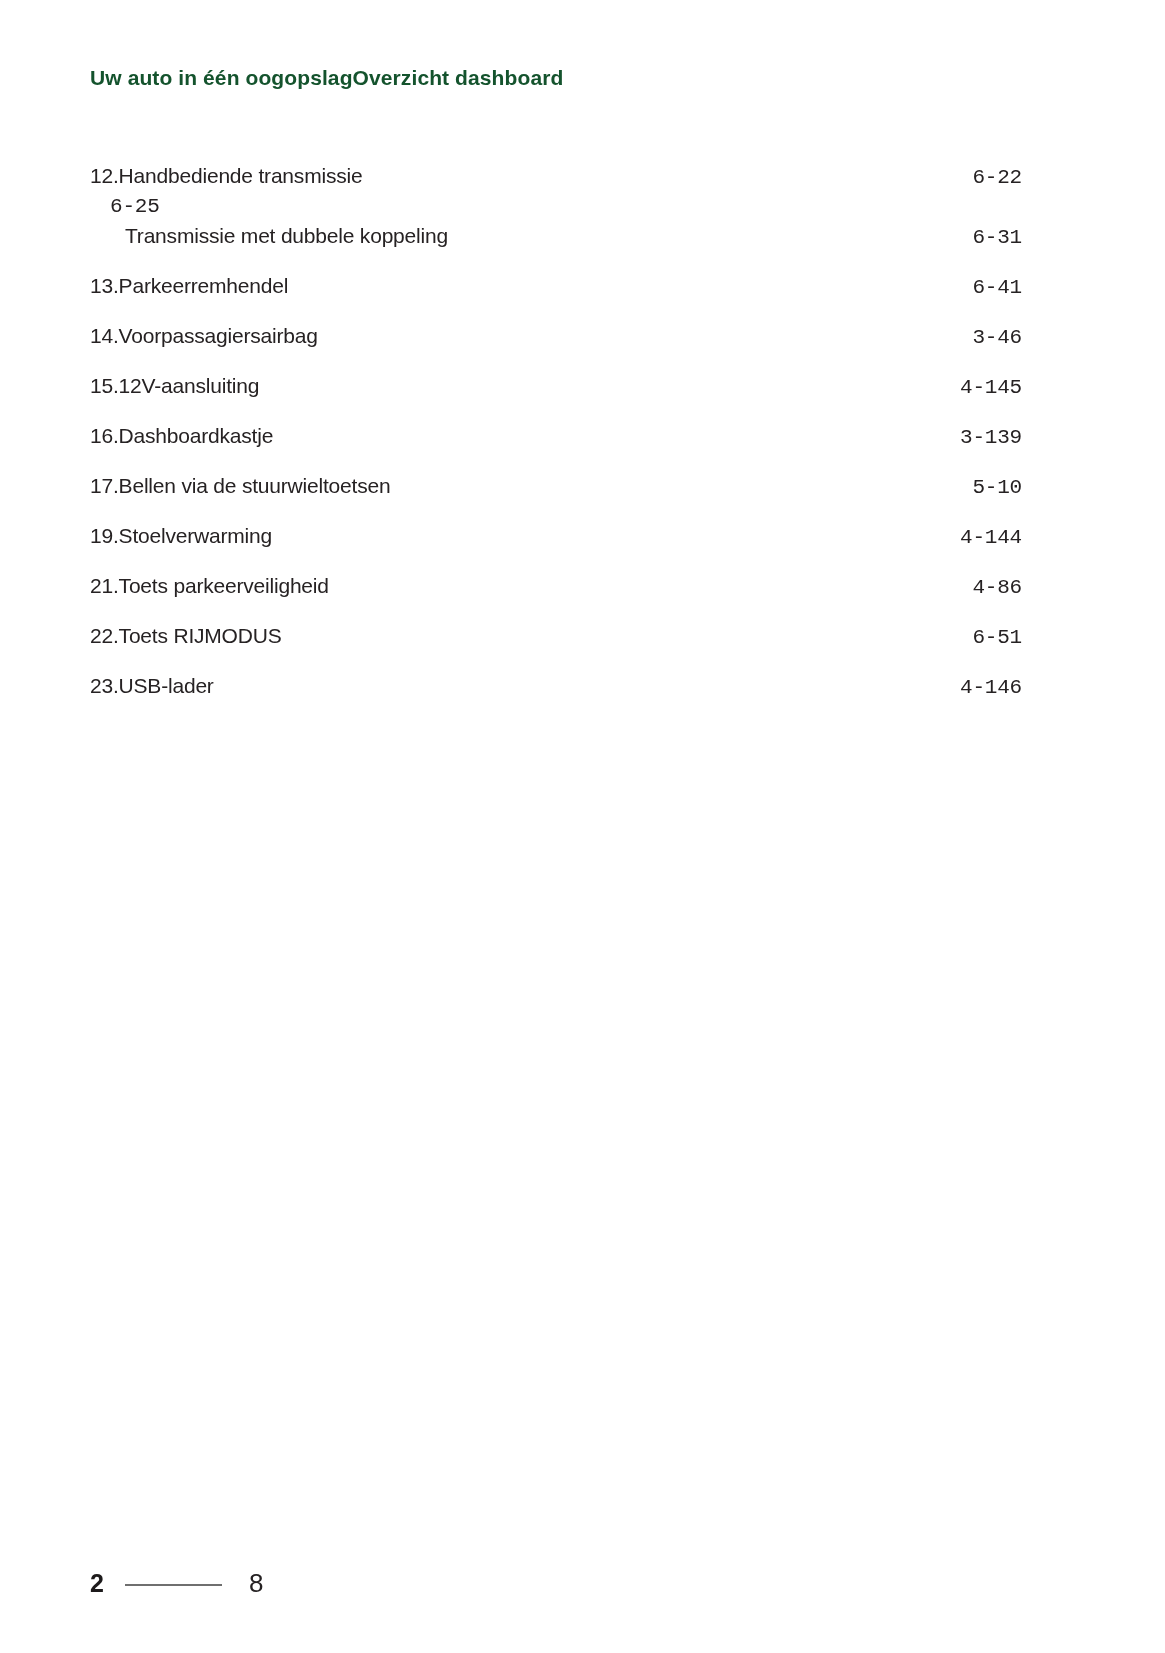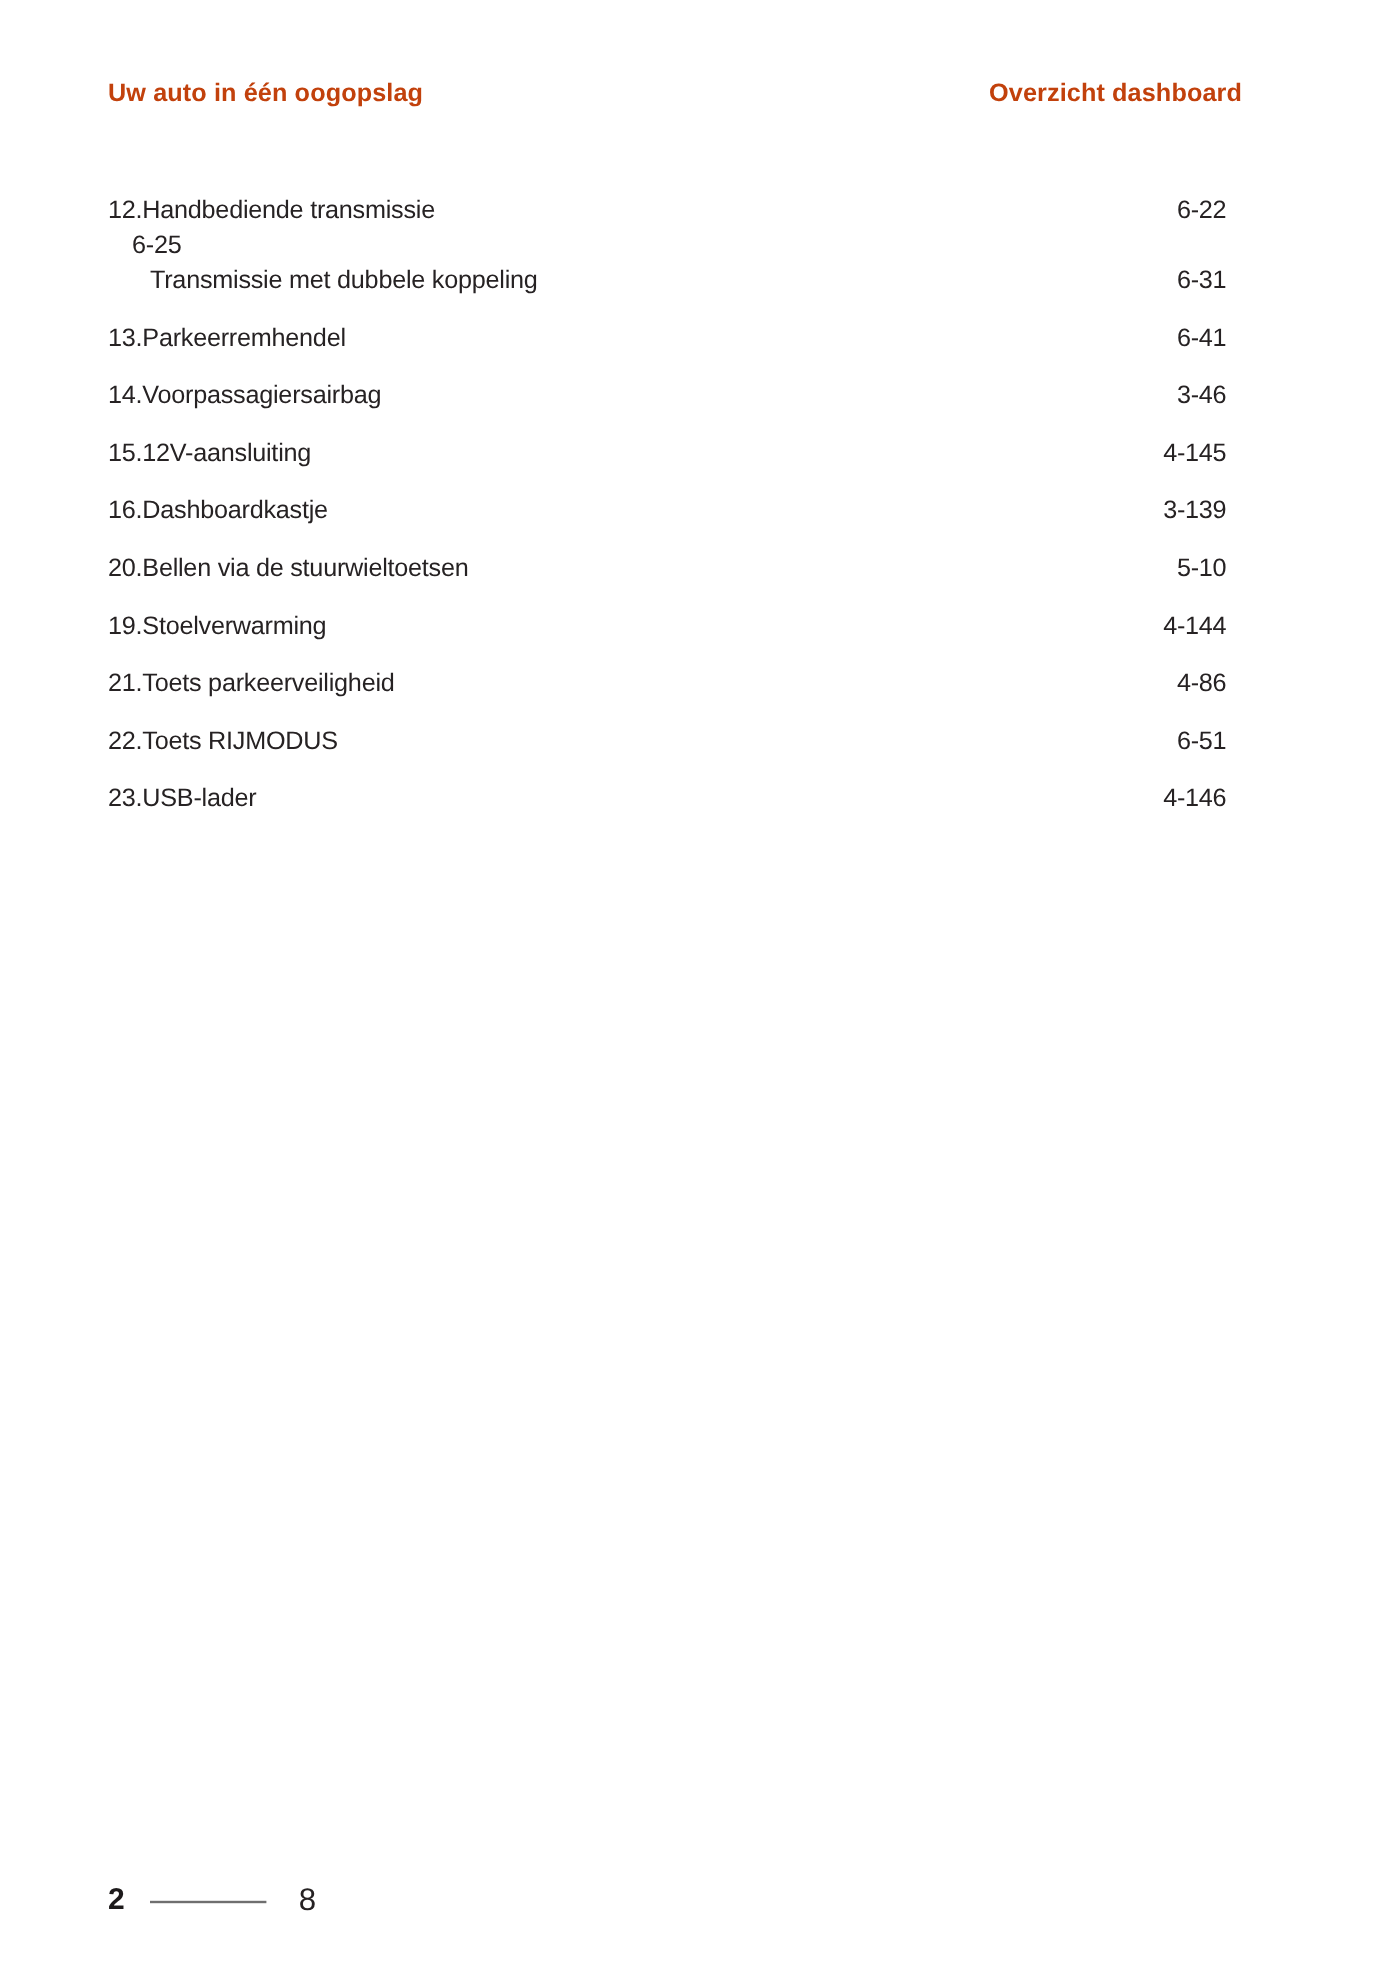--- a/index.html
+++ b/index.html
@@ -16,26 +16,26 @@
     overflow: hidden;
   }
 
   
   .page-header {
     position: absolute;
     left: 90px;
     right: 130px;
     top: 66px;
     display: flex;
-    justify-content: space-between;
+    justify-content: flex-start;
     align-items: baseline;
     font-size: 21px;
     font-weight: bold;
     letter-spacing: 0.1px;
-    color: #c2410c;
+    color: #14532d;
   }
 
   
   .toc {
     position: absolute;
     left: 90px;
     top: 161px;
     width: 932px; 
   }
   .toc-row {
@@ -49,20 +49,21 @@
   }
   .toc-row.numbered:not(:first-child) {
     margin-top: 19px;
   }
   .toc-row.sub .toc-text {
     padding-left: 35px; 
   }
   .toc-page {
     text-align: right;
     padding-left: 20px;
+    font-family: Liberation Mono, monospace;
   }
 
   
   .page-footer {
     position: absolute;
     left: 90px;
     top: 1566px;
     height: 34px;
     display: flex;
     align-items: center;
@@ -119,21 +120,21 @@
   </div>
       <div class="toc-row numbered">
     <span class="toc-text"><span class="toc-num">15.</span><span class="toc-label">12V-aansluiting</span></span>
     <span class="toc-page">4-145</span>
   </div>
       <div class="toc-row numbered">
     <span class="toc-text"><span class="toc-num">16.</span><span class="toc-label">Dashboardkastje</span></span>
     <span class="toc-page">3-139</span>
   </div>
       <div class="toc-row numbered">
-    <span class="toc-text"><span class="toc-num">20.</span><span class="toc-label">Bellen via de stuurwieltoetsen</span></span>
+    <span class="toc-text"><span class="toc-num">17.</span><span class="toc-label">Bellen via de stuurwieltoetsen</span></span>
     <span class="toc-page">5-10</span>
   </div>
       <div class="toc-row numbered">
     <span class="toc-text"><span class="toc-num">19.</span><span class="toc-label">Stoelverwarming</span></span>
     <span class="toc-page">4-144</span>
   </div>
       <div class="toc-row numbered">
     <span class="toc-text"><span class="toc-num">21.</span><span class="toc-label">Toets parkeerveiligheid</span></span>
     <span class="toc-page">4-86</span>
   </div>

